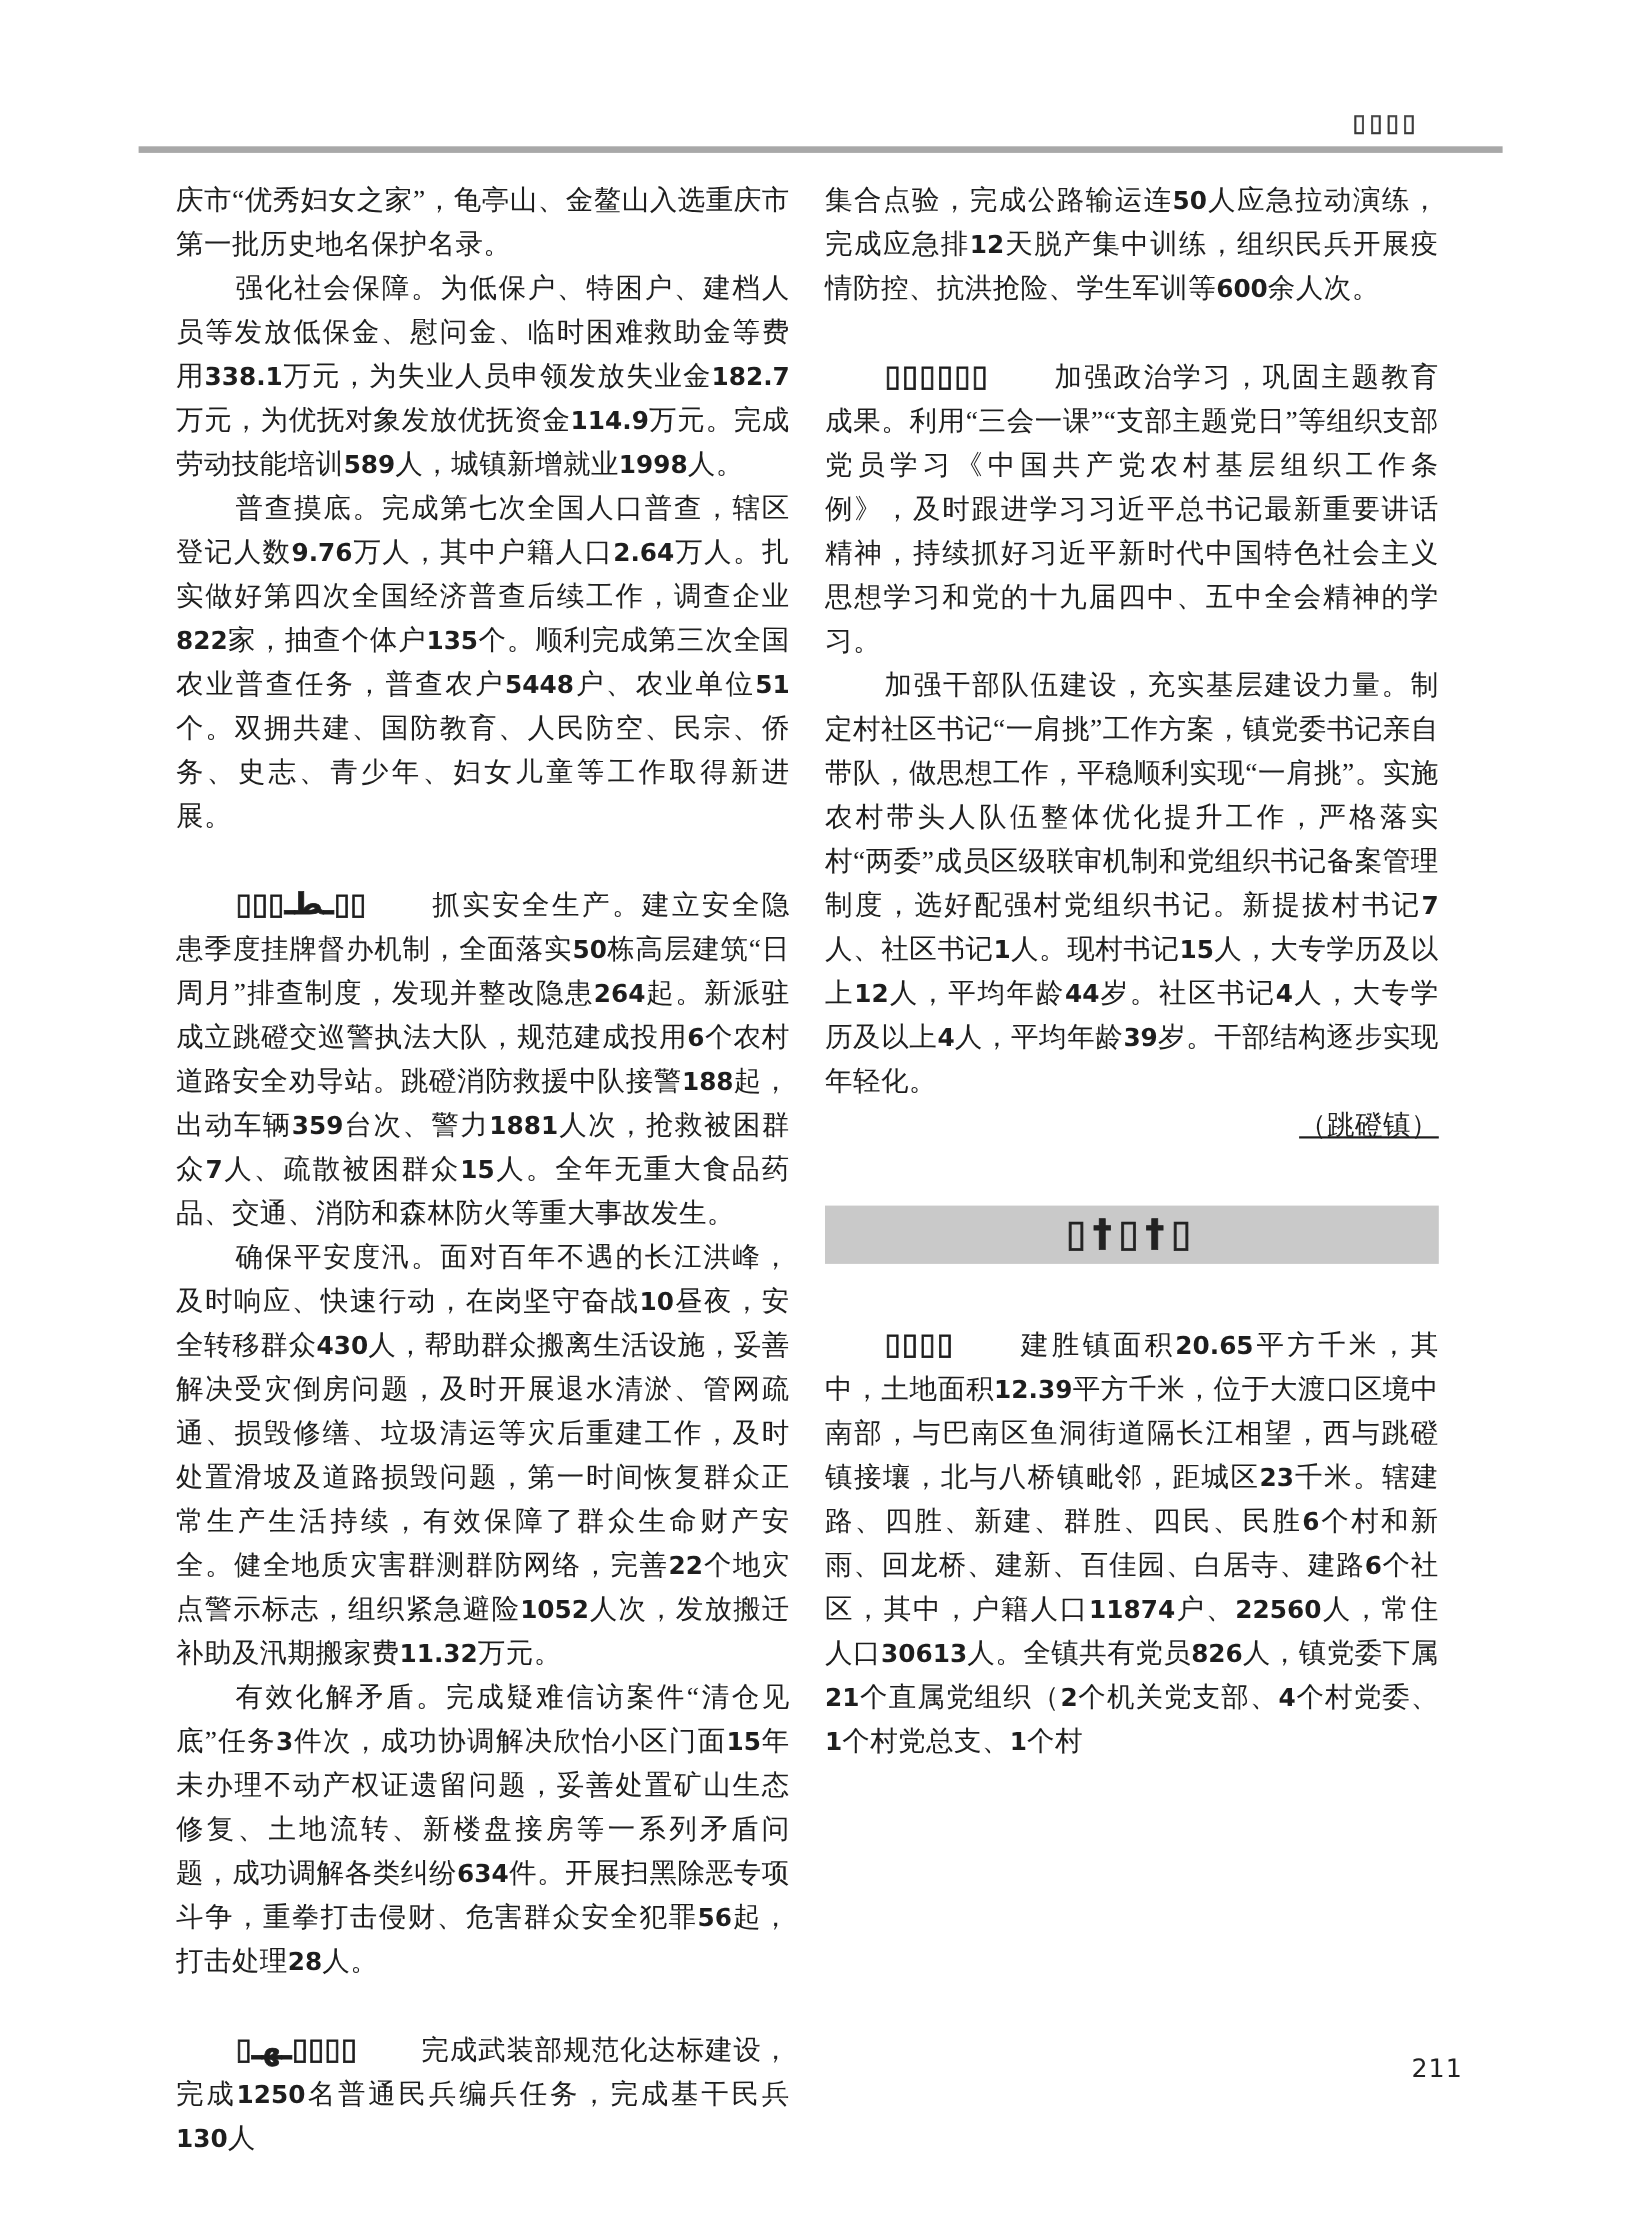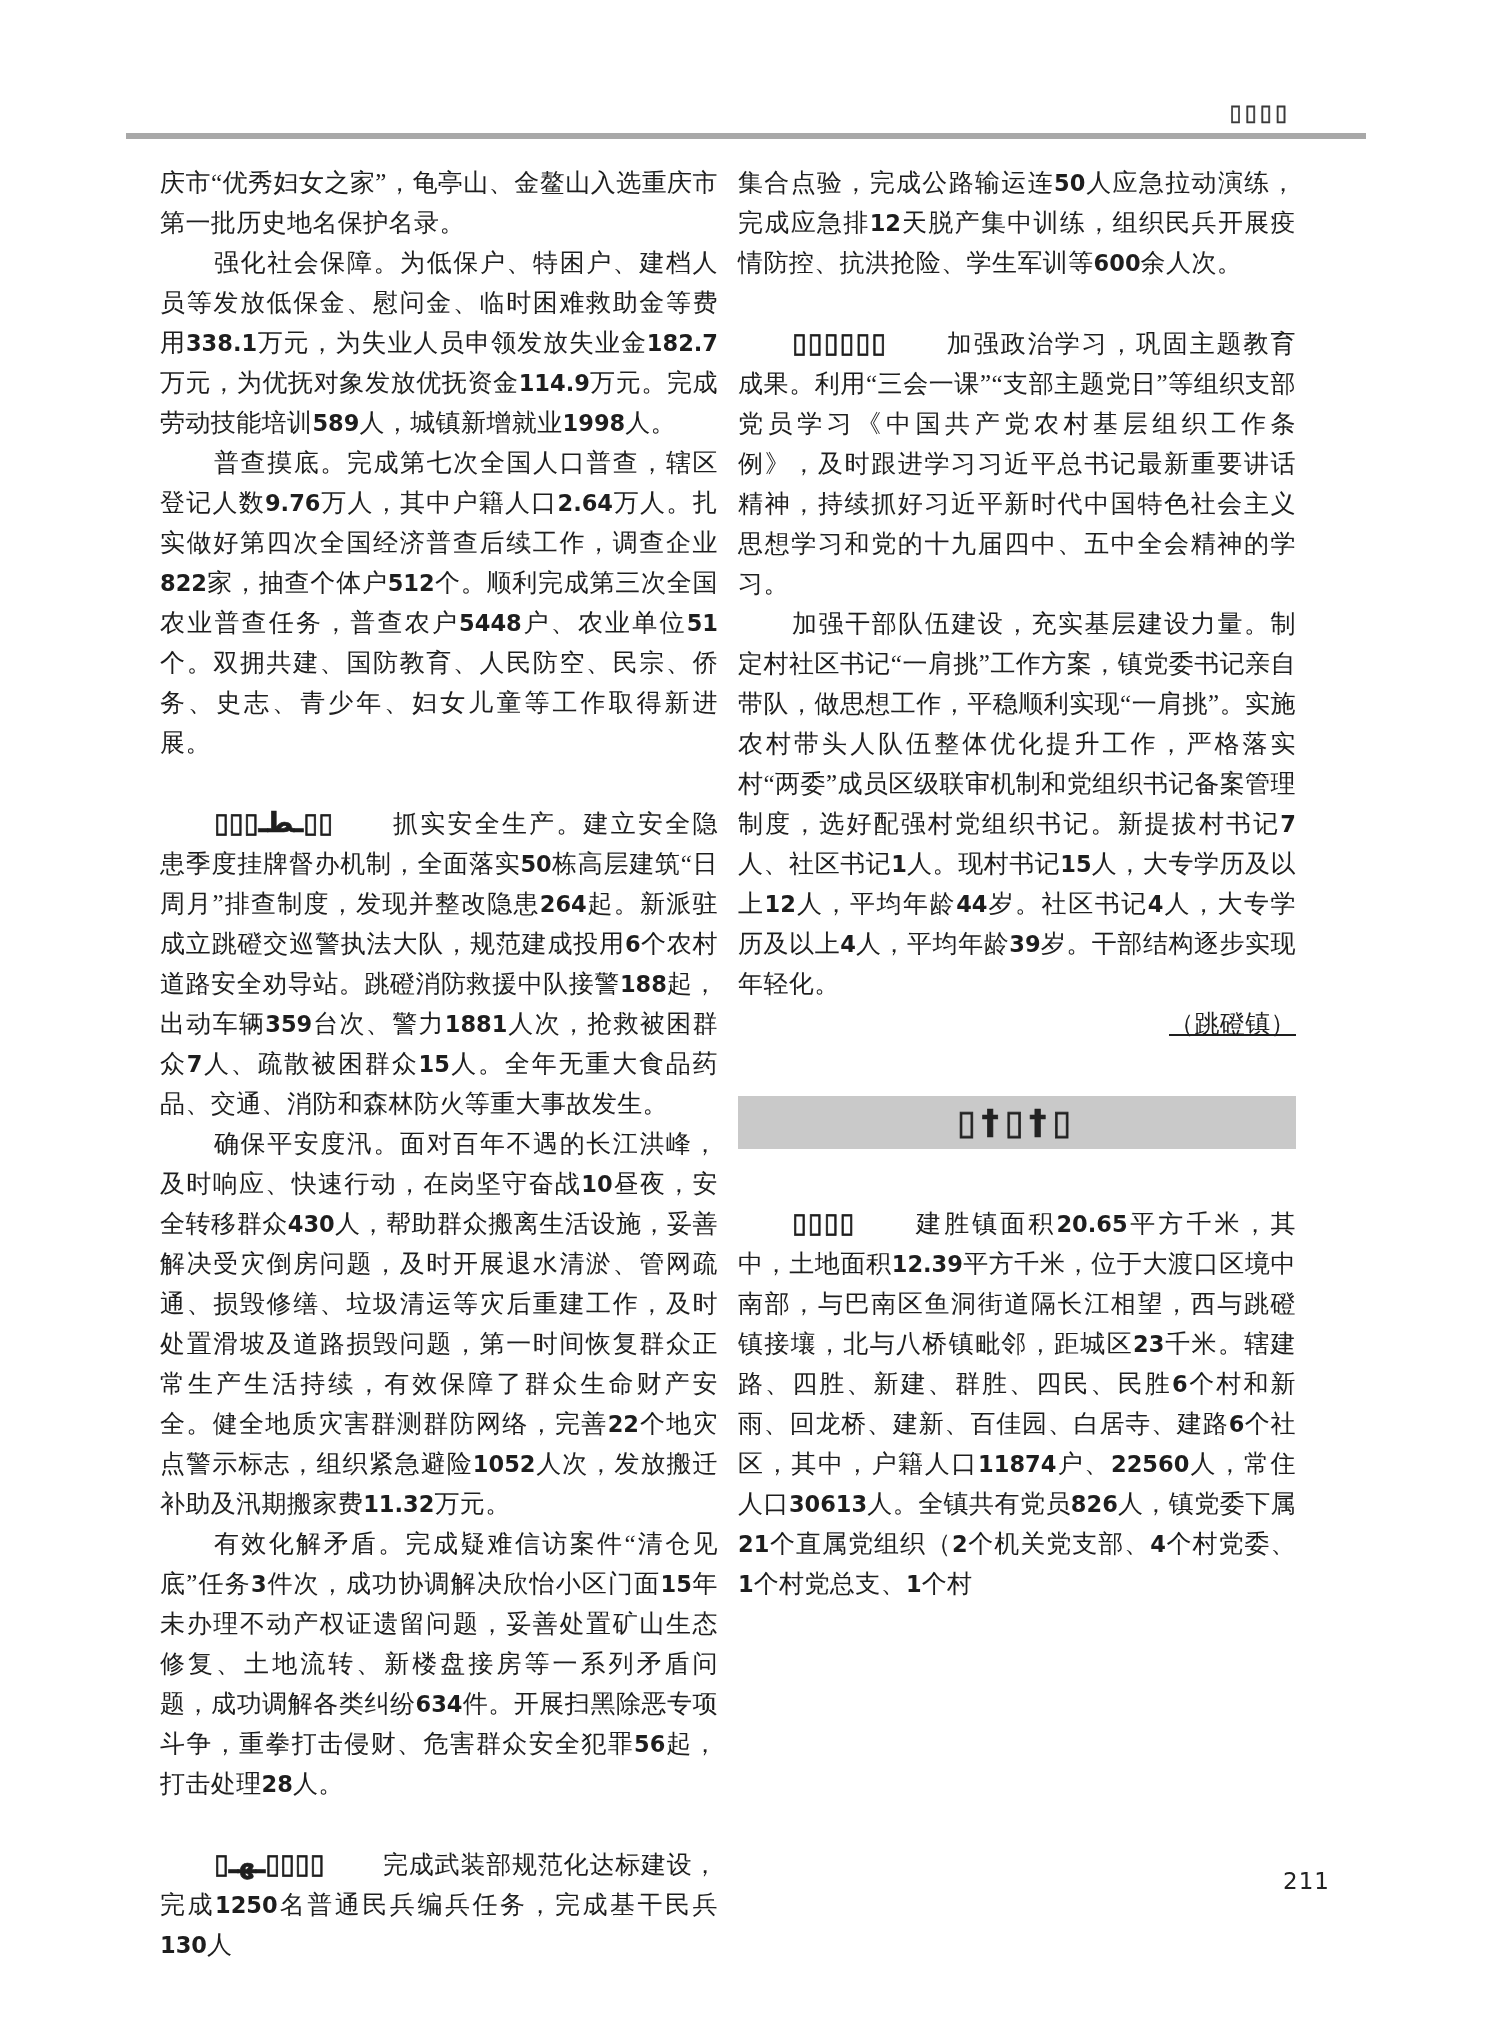--- a/index.html
+++ b/index.html
@@ -17,21 +17,21 @@
     font-weight:bold;font-size:22px;letter-spacing:3px;
     color:#3a3a3a;
     -webkit-text-stroke:0.6px #3a3a3a;
   }
   .page-rule{
     position:absolute;top:133px;left:126px;
     width:1240px;height:6px;background:#a8a8a8;
   }
   .columns{
     position:absolute;top:163px;left:160px;width:1166px;
-    display:flex;gap:20px;
+    display:flex;gap:32px;
   }
   .col{width:558px;}
   .para{
     margin:0;
     font-size:25px;line-height:40px;letter-spacing:0.4px;
     text-align:justify;
     color:#1e1e1e;
   }
   .para.indent{text-indent:54px;}
   .para.hp{margin-top:40px;text-indent:54px;}
@@ -72,21 +72,21 @@
 </head>
 <body>
 
 <div class="page-marker">▯▯▯▯</div>
 <div class="page-rule"></div>
 
 <div class="columns">
   <div class="col" id="col-left">
       <div class="para">庆市“优秀妇女之家”，龟亭山、金鳌山入选重庆市第一批历史地名保护名录。</div>
       <div class="para indent">强化社会保障。为低保户、特困户、建档人员等发放低保金、慰问金、临时困难救助金等费用<span class="num">338.1</span>万元，为失业人员申领发放失业金<span class="num">182.7</span>万元，为优抚对象发放优抚资金<span class="num">114.9</span>万元。完成劳动技能培训<span class="num">589</span>人，城镇新增就业<span class="num">1998</span>人。</div>
-      <div class="para indent">普查摸底。完成第七次全国人口普查，辖区登记人数<span class="num">9.76</span>万人，其中户籍人口<span class="num">2.64</span>万人。扎实做好第四次全国经济普查后续工作，调查企业<span class="num">822</span>家，抽查个体户<span class="num">512</span>个。顺利完成第三次全国农业普查任务，普查农户<span class="num">5448</span>户、农业单位<span class="num">51</span>个。双拥共建、国防教育、人民防空、民宗、侨务、史志、青少年、妇女儿童等工作取得新进展。</div>
+      <div class="para indent">普查摸底。完成第七次全国人口普查，辖区登记人数<span class="num">9.76</span>万人，其中户籍人口<span class="num">2.64</span>万人。扎实做好第四次全国经济普查后续工作，调查企业<span class="num">822</span>家，抽查个体户<span class="num">135</span>个。顺利完成第三次全国农业普查任务，普查农户<span class="num">5448</span>户、农业单位<span class="num">51</span>个。双拥共建、国防教育、人民防空、民宗、侨务、史志、青少年、妇女儿童等工作取得新进展。</div>
       <div class="para hp"><span class="tofu-header">▯▯▯ـطـ▯▯</span>抓实安全生产。建立安全隐患季度挂牌督办机制，全面落实<span class="num">50</span>栋高层建筑“日周月”排查制度，发现并整改隐患<span class="num">264</span>起。新派驻成立跳磴交巡警执法大队，规范建成投用<span class="num">6</span>个农村道路安全劝导站。跳磴消防救援中队接警<span class="num">188</span>起，出动车辆<span class="num">359</span>台次、警力<span class="num">1881</span>人次，抢救被困群众<span class="num">7</span>人、疏散被困群众<span class="num">15</span>人。全年无重大食品药品、交通、消防和森林防火等重大事故发生。</div>
       <div class="para indent">确保平安度汛。面对百年不遇的长江洪峰，及时响应、快速行动，在岗坚守奋战<span class="num">10</span>昼夜，安全转移群众<span class="num">430</span>人，帮助群众搬离生活设施，妥善解决受灾倒房问题，及时开展退水清淤、管网疏通、损毁修缮、垃圾清运等灾后重建工作，及时处置滑坡及道路损毁问题，第一时间恢复群众正常生产生活持续，有效保障了群众生命财产安全。健全地质灾害群测群防网络，完善<span class="num">22</span>个地灾点警示标志，组织紧急避险<span class="num">1052</span>人次，发放搬迁补助及汛期搬家费<span class="num">11.32</span>万元。</div>
       <div class="para indent">有效化解矛盾。完成疑难信访案件“清仓见底”任务<span class="num">3</span>件次，成功协调解决欣怡小区门面<span class="num">15</span>年未办理不动产权证遗留问题，妥善处置矿山生态修复、土地流转、新楼盘接房等一系列矛盾问题，成功调解各类纠纷<span class="num">634</span>件。开展扫黑除恶专项斗争，重拳打击侵财、危害群众安全犯罪<span class="num">56</span>起，打击处理<span class="num">28</span>人。</div>
       <div class="para hp"><span class="tofu-header">▯ـهـ▯▯▯▯</span>完成武装部规范化达标建设，完成<span class="num">1250</span>名普通民兵编兵任务，完成基干民兵<span class="num">130</span>人</div>
     </div>
   <div class="col" id="col-right">
       <div class="para">集合点验，完成公路输运连<span class="num">50</span>人应急拉动演练，完成应急排<span class="num">12</span>天脱产集中训练，组织民兵开展疫情防控、抗洪抢险、学生军训等<span class="num">600</span>余人次。</div>
       <div class="para hp"><span class="tofu-header">▯▯▯▯▯▯</span>加强政治学习，巩固主题教育成果。利用“三会一课”“支部主题党日”等组织支部党员学习《中国共产党农村基层组织工作条例》，及时跟进学习习近平总书记最新重要讲话精神，持续抓好习近平新时代中国特色社会主义思想学习和党的十九届四中、五中全会精神的学习。</div>
       <div class="para indent">加强干部队伍建设，充实基层建设力量。制定村社区书记“一肩挑”工作方案，镇党委书记亲自带队，做思想工作，平稳顺利实现“一肩挑”。实施农村带头人队伍整体优化提升工作，严格落实村“两委”成员区级联审机制和党组织书记备案管理制度，选好配强村党组织书记。新提拔村书记<span class="num">7</span>人、社区书记<span class="num">1</span>人。现村书记<span class="num">15</span>人，大专学历及以上<span class="num">12</span>人，平均年龄<span class="num">44</span>岁。社区书记<span class="num">4</span>人，大专学历及以上<span class="num">4</span>人，平均年龄<span class="num">39</span>岁。干部结构逐步实现年轻化。</div>
       <div class="para attribution">（跳磴镇）</div>

